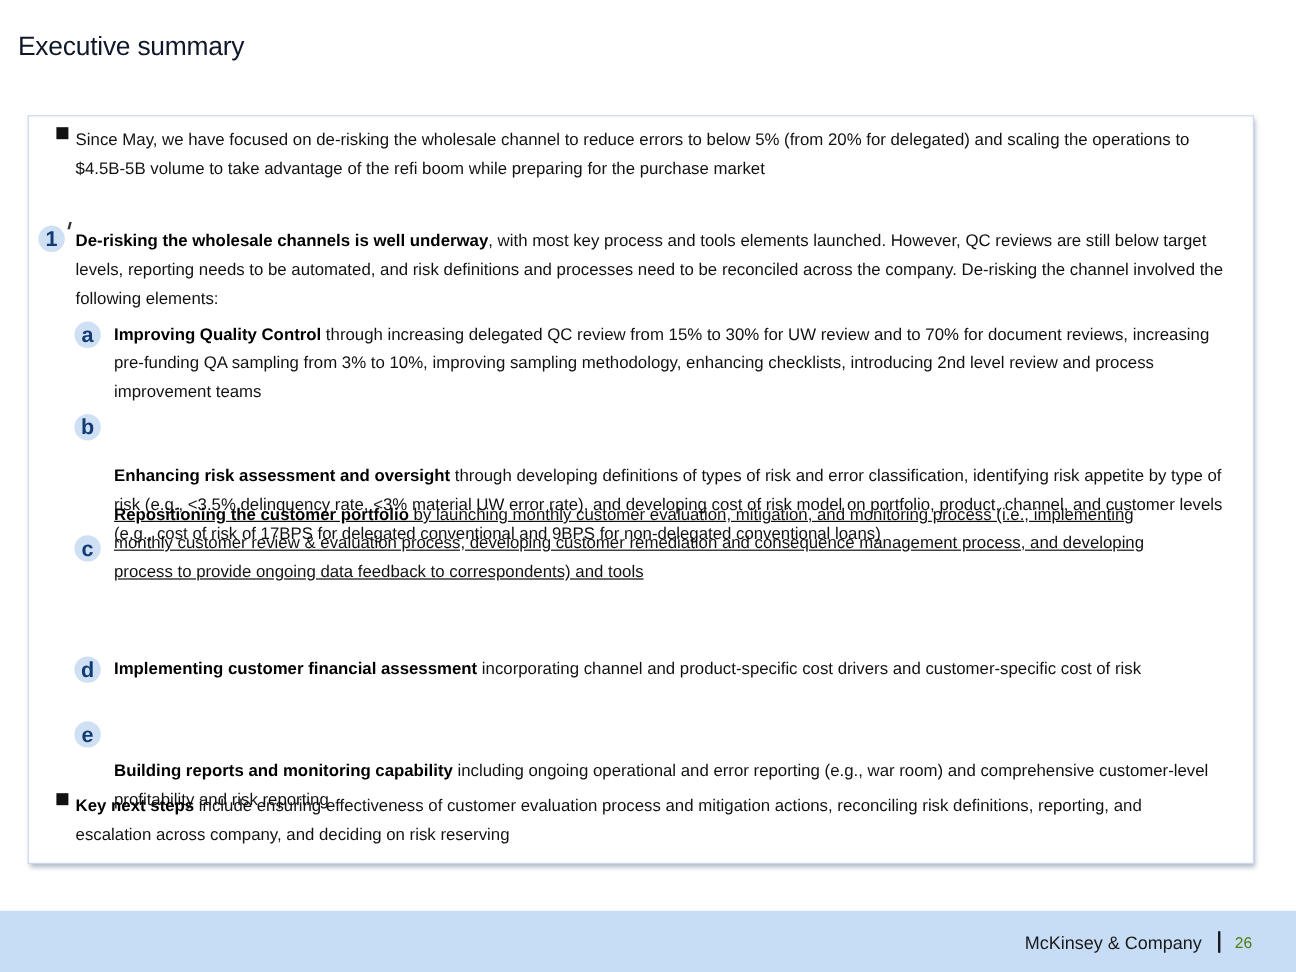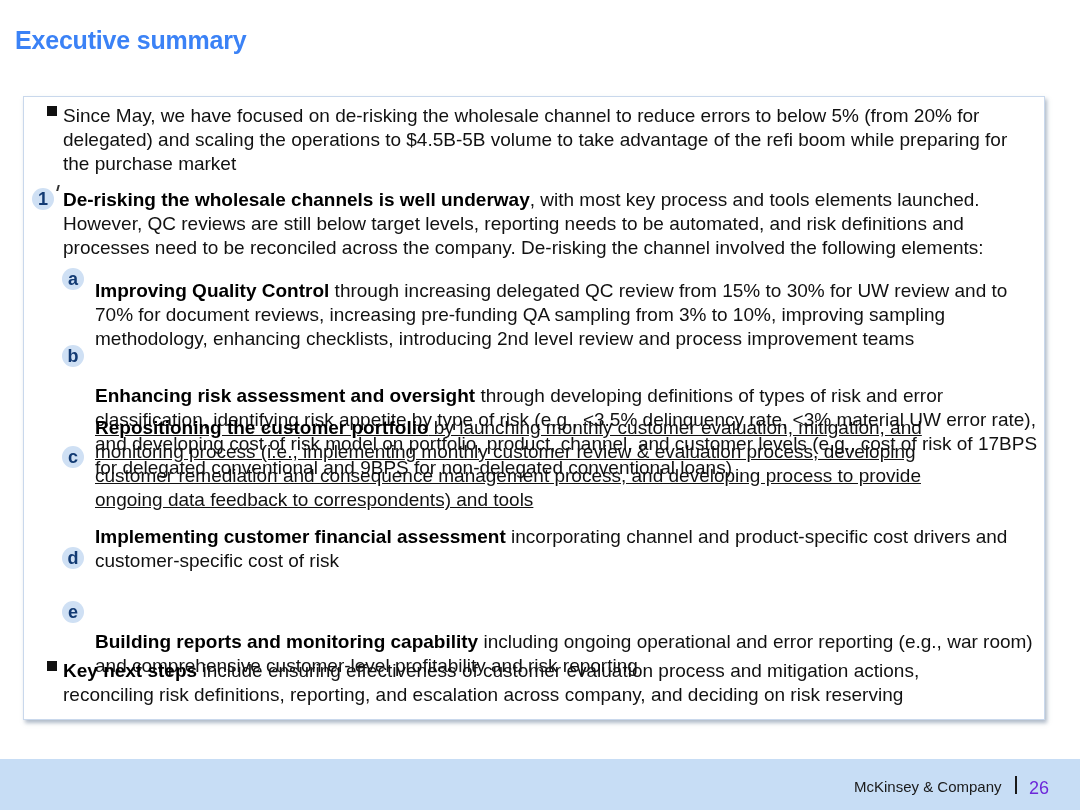--- a/index.html
+++ b/index.html
@@ -2,30 +2,30 @@
 <html><head>
 <meta charset="utf-8">
 <style>
   html, body { margin: 0; padding: 0; }
   body {
     width: 1080px; height: 810px; background: #ffffff; position: relative; overflow: hidden;
     font-family: "Liberation Sans", sans-serif; color: #111111;
   }
   .page-title {
     position: absolute; left: 15px; top: 26px;
-    font-size: 25px; font-weight: bold; color: #3b82f6; letter-spacing: -0.2px;
+    font-size: 22px; font-weight: normal; color: #0f172a; letter-spacing: -0.2px;
   }
   .content-box {
     position: absolute; left: 23px; top: 96px; width: 1022px; height: 624px;
     border: 1px solid #c9d8ec; background: #ffffff;
     box-shadow: 2px 3px 4px rgba(110,130,155,0.55);
     box-sizing: border-box;
   }
   .para {
-    position: absolute; font-size: 19px; line-height: 24px; color: #111111;
+    position: absolute; font-size: 14px; line-height: 24px; color: #111111;
   }
   .square-bullet {
     position: absolute; width: 10px; height: 10px; background: #111111;
   }
   .hl { font-weight: bold; color: #000000; }
   .badge {
     position: absolute; width: 22px; height: 22px; border-radius: 50%;
     background: #cfe0f4; color: #123a73; font-weight: bold; font-size: 18px;
     display: flex; align-items: center; justify-content: center; line-height: 22px;
   }
@@ -36,21 +36,21 @@
   .footer {
     position: absolute; left: 0; top: 759px; width: 1080px; height: 51px; background: #c7ddf5;
   }
   .footer-brand {
     position: absolute; left: 854px; top: 19px; font-size: 15px; color: #1a1a1a;
   }
   .footer-sep {
     position: absolute; left: 1015px; top: 17px; width: 2px; height: 18px; background: #1a1a1a;
   }
   .footer-page {
-    position: absolute; left: 1029px; top: 19px; font-size: 18px; color: #6d28d9;
+    position: absolute; left: 1029px; top: 19px; font-size: 13px; color: #4d7c0f;
   }
 </style>
 </head>
 <body>
 
 <div class="page-title">Executive summary</div>
 
 <div class="content-box"></div>
 
 <div class="square-bullet" style="left:47px; top:106px;"></div>
@@ -62,42 +62,42 @@
   <span>1</span>
 </div>
 <div class="tick-mark"></div>
 <div class="para" style="left:63px; top:188px; width:975px;">
   <span class="hl">De-risking the wholesale channels is well underway</span><span>, with most key process and tools elements launched. However, QC reviews are still below target levels, reporting needs to be automated, and risk definitions and processes need to be reconciled across the company. De-risking the channel involved the following elements:</span>
 </div>
 
 <div class="badge" style="left:62px; top:268px;">
   <span>a</span>
 </div>
-<div class="para" style="left:95px; top:266px; width:940px;margin-top:13px;">
+<div class="para" style="left:95px; top:266px; width:940px;">
   <span class="hl">Improving Quality Control</span><span> through increasing delegated QC review from 15% to 30% for UW review and to 70% for document reviews, increasing pre-funding QA sampling from 3% to 10%, improving sampling methodology, enhancing checklists, introducing 2nd level review and process improvement teams</span>
 </div>
 
 <div class="badge" style="left:62px; top:345px;">
   <span>b</span>
 </div>
 <div class="para" style="left:95px; top:343px; width:945px;margin-top:41px;">
   <span class="hl">Enhancing risk assessment and oversight</span><span> through developing definitions of types of risk and error classification, identifying risk appetite by type of risk (e.g., &lt;3.5% delinquency rate, &lt;3% material UW error rate), and developing cost of risk model on portfolio, product, channel, and customer levels (e.g., cost of risk of 17BPS for delegated conventional and 9BPS for non-delegated conventional loans)</span>
 </div>
 
 <div class="badge" style="left:62px; top:446px;">
   <span>c</span>
 </div>
 <div class="para" style="left:95px; top:416px; width:880px;text-decoration:underline;">
   <span class="hl">Repositioning the customer portfolio</span><span> by launching monthly customer evaluation, mitigation, and monitoring process (i.e., implementing monthly customer review &amp; evaluation process, developing customer remediation and consequence management process, and developing process to provide ongoing data feedback to correspondents) and tools</span>
 </div>
 
 <div class="badge" style="left:62px; top:547px;">
   <span>d</span>
 </div>
-<div class="para" style="left:95px; top:525px; width:935px;">
+<div class="para" style="left:95px; top:545px; width:935px;">
   <span class="hl">Implementing customer financial assessment</span><span> incorporating channel and product-specific cost drivers and customer-specific cost of risk</span>
 </div>
 
 <div class="badge" style="left:62px; top:601px;">
   <span>e</span>
 </div>
 <div class="para" style="left:95px; top:630px; width:940px;">
   <span class="hl">Building reports and monitoring capability</span><span> including ongoing operational and error reporting (e.g., war room) and comprehensive customer-level profitability and risk reporting</span>
 </div>
 

